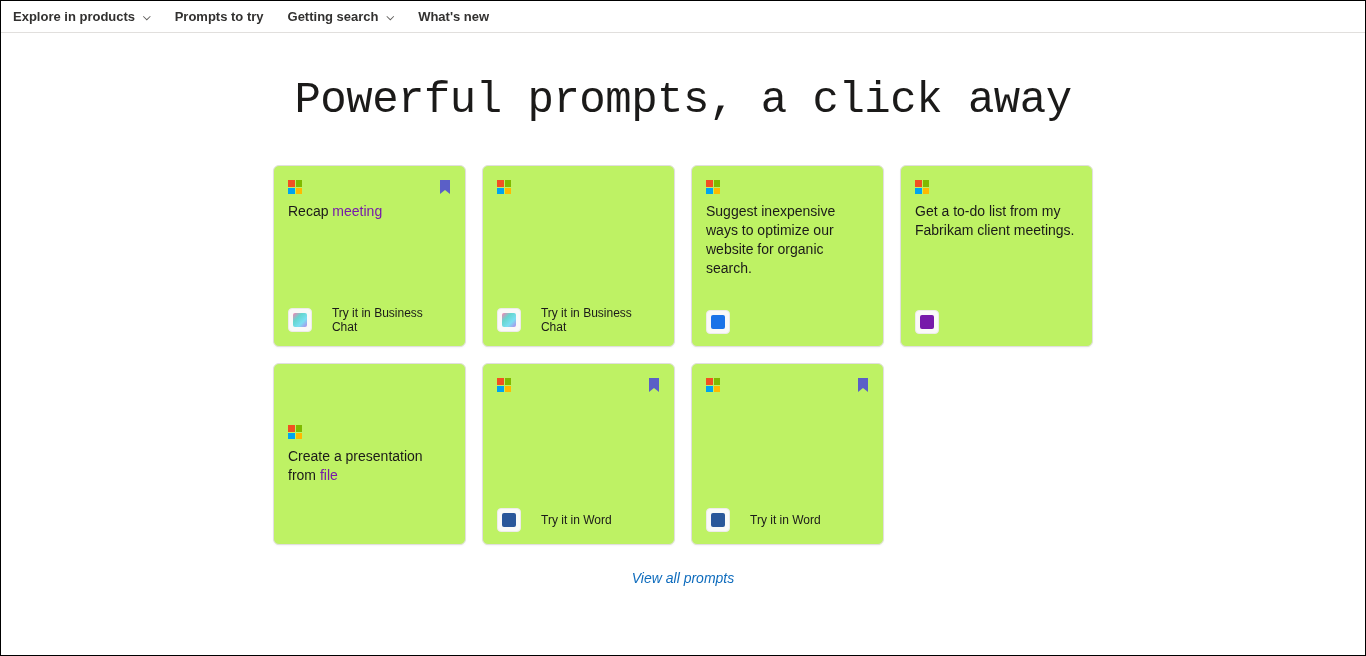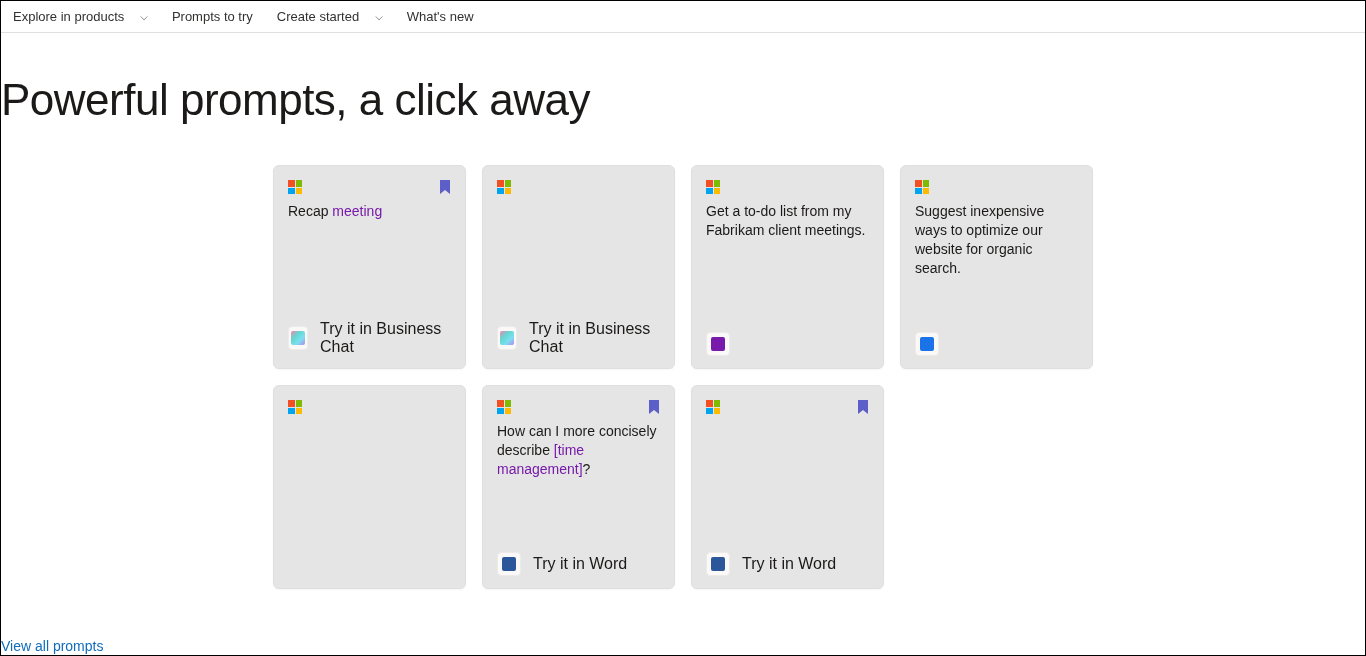--- a/index.html
+++ b/index.html
@@ -18,55 +18,58 @@
     height: 32px;
     padding: 0 12px;
     border-bottom: 1px solid #e1dfdd;
     gap: 24px;
     font-size: 13px;
     color: #323130;
   }
   .topnav-item {
     display: inline-flex;
     align-items: center;
-    gap: 16px;
+    gap: 8px;
     cursor: pointer;
+    font-weight: bold;
   }
   .chevron {
     font-size: 10px;
     color: #605e5c;
   }
   .hero {
-    text-align: left;
+    text-align: center;
     margin-top: 42px;
+    font-family: Liberation Mono, monospace;
   }
   .hero h1 {
     font-size: 44px;
     font-weight: 400;
     color: #1b1a19;
     letter-spacing: -0.5px;
   }
   .grid {
     width: 820px;
     margin: 40px auto 0 auto;
     display: grid;
     grid-template-columns: repeat(4, 1fr);
     gap: 16px;
   }
   .card {
     position: relative;
     border: 1px solid #e1dfdd;
     border-radius: 6px;
-    background: #e5e5e5;
-    height: 204px;
+    background: #bef264;
+    height: 182px;
     padding: 14px 14px 12px 14px;
     box-shadow: 0 1px 2px rgba(0,0,0,0.04);
     display: flex;
     flex-direction: column;
     cursor: pointer;
+    justify-content: center;
   }
   .card-header {
     display: flex;
     justify-content: space-between;
     align-items: flex-start;
     margin-bottom: 8px;
   }
   .ms-logo {
     width: 14px;
     height: 14px;
@@ -89,62 +92,64 @@
     line-height: 1.35;
     color: #1b1a19;
   }
   .card-text .hl {
     color: #7719aa;
   }
   .card-footer {
     margin-top: auto;
     display: flex;
     align-items: center;
-    gap: 12px;
-    font-size: 16px;
+    gap: 20px;
+    font-size: 12px;
     color: #1b1a19;
   }
   .app-icon {
     width: 24px;
     height: 24px;
     border-radius: 4px;
     display: flex;
     align-items: center;
     justify-content: center;
     background: #faf9f8;
     border: 1px solid #edebe9;
   }
   .app-icon-inner {
     width: 14px;
     height: 14px;
     border-radius: 2px;
   }
   .view-all {
-    margin-top: 48px;
+    text-align: center;
+    margin-top: 24px;
+    font-style: italic;
   }
   .view-all a {
     color: #0f6cbd;
     font-size: 14px;
     text-decoration: none;
     cursor: pointer;
   }
 </style>
 </head>
 <body>
 
 <div class="topnav">
   <div class="topnav-item">
     <span>Explore in products</span>
     <span class="chevron">⌵</span>
   </div>
   <div class="topnav-item">
     <span>Prompts to try</span>
   </div>
   <div class="topnav-item">
-    <span>Create started</span>
+    <span>Getting search</span>
     <span class="chevron">⌵</span>
   </div>
   <div class="topnav-item">
     <span>What's new</span>
   </div>
 </div>
 
 <div class="hero">
   <h1>Powerful prompts, a click away</h1>
 </div>
@@ -190,68 +195,68 @@
     </div>
     <div class="card">
       <div class="card-header">
         <div class="ms-logo">
           <span></span>
           <span></span>
           <span></span>
           <span></span>
         </div>
       </div>
+      <div class="card-text"><span>Suggest inexpensive ways to optimize our website for organic search.</span></div>
+      <div class="card-footer">
+        <div class="app-icon">
+          <div class="app-icon-inner" style="background: rgb(27, 115, 232);"></div>
+        </div>
+      </div>
+    </div>
+    <div class="card">
+      <div class="card-header">
+        <div class="ms-logo">
+          <span></span>
+          <span></span>
+          <span></span>
+          <span></span>
+        </div>
+      </div>
       <div class="card-text"><span>Get a to-do list from my Fabrikam client meetings.</span></div>
       <div class="card-footer">
         <div class="app-icon">
           <div class="app-icon-inner" style="background: rgb(119, 25, 170);"></div>
         </div>
       </div>
     </div>
     <div class="card">
       <div class="card-header">
         <div class="ms-logo">
           <span></span>
           <span></span>
           <span></span>
           <span></span>
         </div>
       </div>
-      <div class="card-text"><span>Suggest inexpensive ways to optimize our website for organic search.</span></div>
-      <div class="card-footer">
-        <div class="app-icon">
-          <div class="app-icon-inner" style="background: rgb(27, 115, 232);"></div>
-        </div>
-      </div>
-    </div>
-    <div class="card">
-      <div class="card-header">
-        <div class="ms-logo">
-          <span></span>
-          <span></span>
-          <span></span>
-          <span></span>
-        </div>
-      </div>
+      <div class="card-text"><span>Create a presentation from </span><span class="hl">file</span></div>
     </div>
     <div class="card">
       <div class="card-header">
         <div class="ms-logo">
           <span></span>
           <span></span>
           <span></span>
           <span></span>
         </div>
         <div class="bookmark">
           <svg viewBox="0 0 12 14" width="12" height="14">
             <path d="M1 0 h10 v14 l-5 -4 l-5 4 z" fill="#5b5fc7"></path>
           </svg>
         </div>
       </div>
-      <div class="card-text"><span>How can I more concisely describe </span><span class="hl">[time management]</span><span>?</span></div>
       <div class="card-footer">
         <div class="app-icon">
           <div class="app-icon-inner" style="background: rgb(43, 87, 154);"></div>
         </div>
         <span>Try it in Word</span>
       </div>
     </div>
     <div class="card">
       <div class="card-header">
         <div class="ms-logo">

